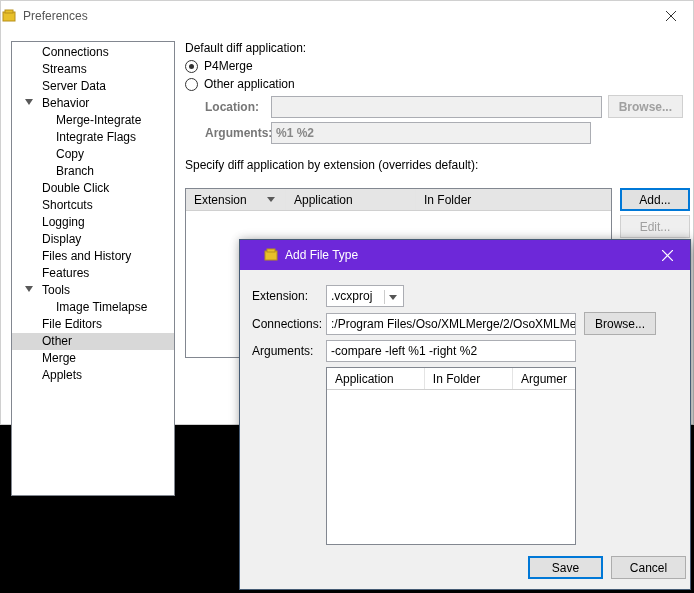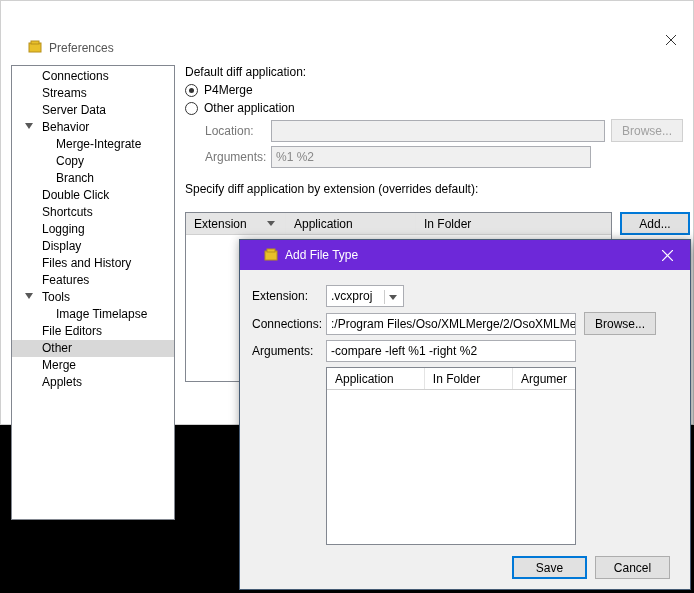--- a/index.html
+++ b/index.html
@@ -17,24 +17,23 @@
     position: absolute;
     top: 0; left: 0;
     width: 694px;
     height: 425px;
     background: #fff;
     border: 1px solid #d0d0d0;
   }
   .titlebar {
     height: 30px;
     display: flex;
-    align-items: flex-end;
-    padding: 0 0 0 26px;
-    background: #fff;
-    margin-top: 24px;
+    align-items: center;
+    padding: 0 0 0 0;
+    background: #fff;
   }
   .titlebar .icon {
     width: 16px; height: 16px;
     margin-right: 6px;
     display: inline-flex;
     align-items: center; justify-content: center;
   }
   .titlebar .title { flex: 1; color: #555; }
   .titlebar .close {
     width: 45px; height: 30px;
@@ -95,20 +94,21 @@
     background: #fff;
   }
   .radio.checked::after {
     content: "";
     width: 5px; height: 5px;
     border-radius: 50%;
     background: #333;
   }
   .form-grid {
     margin-left: 20px;
+    font-weight: bold;
   }
   .form-row {
     display: flex; align-items: center;
     gap: 6px;
     margin: 4px 0;
   }
   .form-row .flabel { width: 60px; text-align: left; color: #777; }
   .textbox {
     border: 1px solid #abadb3;
     background: #fff;
@@ -207,21 +207,21 @@
     border:1px solid #abadb3;background:#fff;height:22px;
     padding:0 4px;display:flex;align-items:center;overflow:hidden;white-space:nowrap;
   }
   .dtable{
     border:1px solid #828790;background:#fff;height:178px;margin-left:74px;margin-top:4px;
     width:250px;
   }
   .dthead{display:flex;border-bottom:1px solid #d0d0d0;height:22px;align-items:center;}
   .dth{padding:0 8px;border-right:1px solid #e4e4e4;height:100%;display:flex;align-items:center;}
   .dfooter{
-    position:absolute;bottom:10px;right:20px;display:flex;gap:8px;
+    position:absolute;bottom:10px;right:4px;display:flex;gap:8px;
   }
 </style>
 </head>
 <body>
 
 <div class="window">
   <div class="titlebar">
     <span class="icon">
       <svg width="16" height="16">
           <rect x="2" y="4" width="12" height="9" fill="#e8c02a" stroke="#b8901a"></rect>
@@ -236,20 +236,21 @@
         </svg>
     </div>
   </div>
   <div class="body">
     <div class="tree" id="tree">
         <div class="item l0">Connections</div>
         <div class="item l0">Streams</div>
         <div class="item l0">Server Data</div>
         <div class="item l0 exp">Behavior</div>
         <div class="item l1">Merge-Integrate</div>
+        <div class="item l1">Integrate Flags</div>
         <div class="item l1">Copy</div>
         <div class="item l1">Branch</div>
         <div class="item l0">Double Click</div>
         <div class="item l0">Shortcuts</div>
         <div class="item l0">Logging</div>
         <div class="item l0">Display</div>
         <div class="item l0">Files and History</div>
         <div class="item l0">Features</div>
         <div class="item l0 exp">Tools</div>
         <div class="item l1">Image Timelapse</div>

